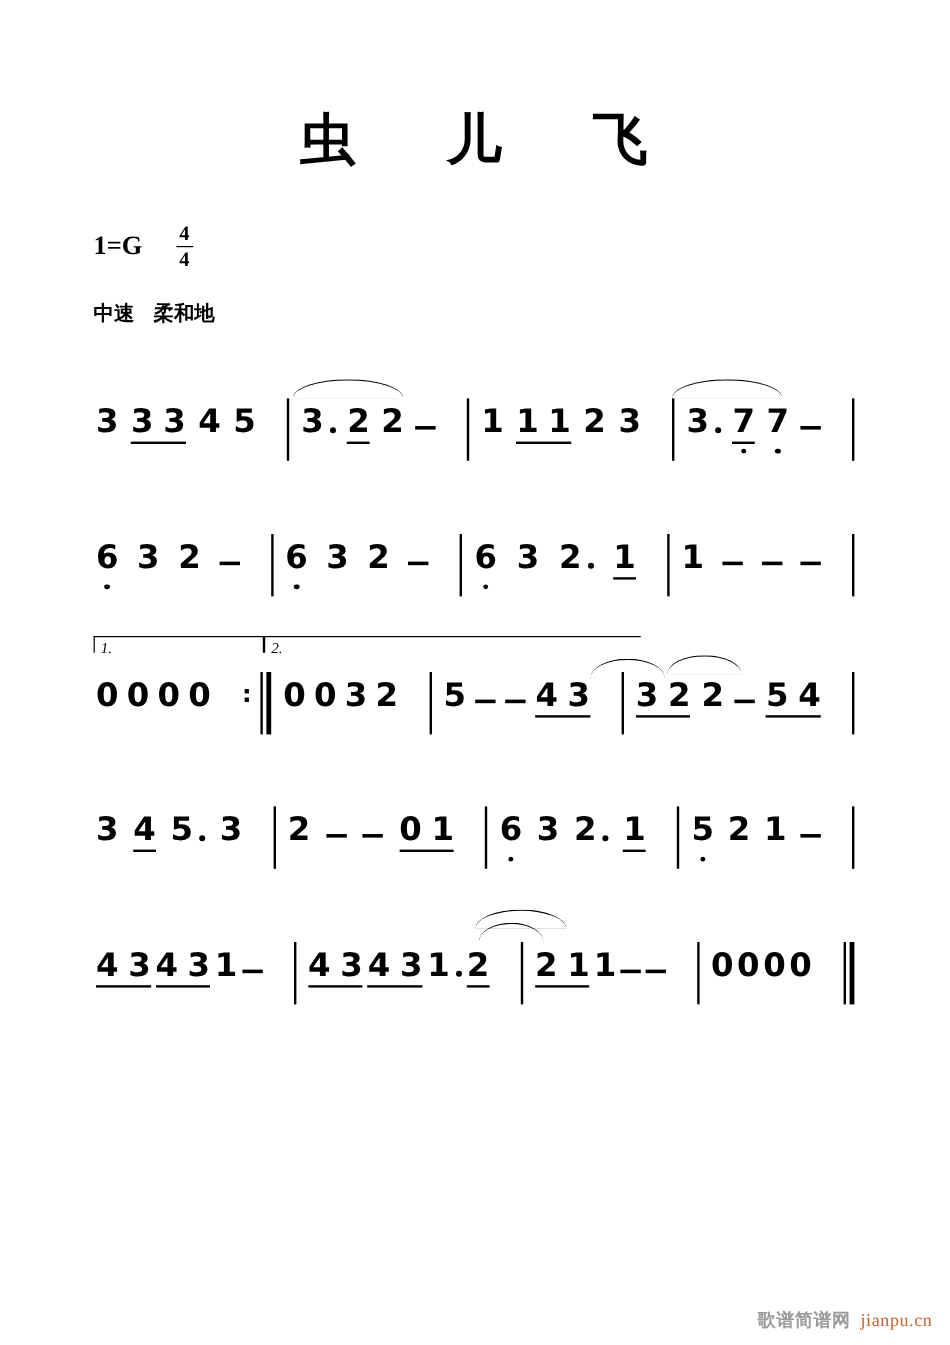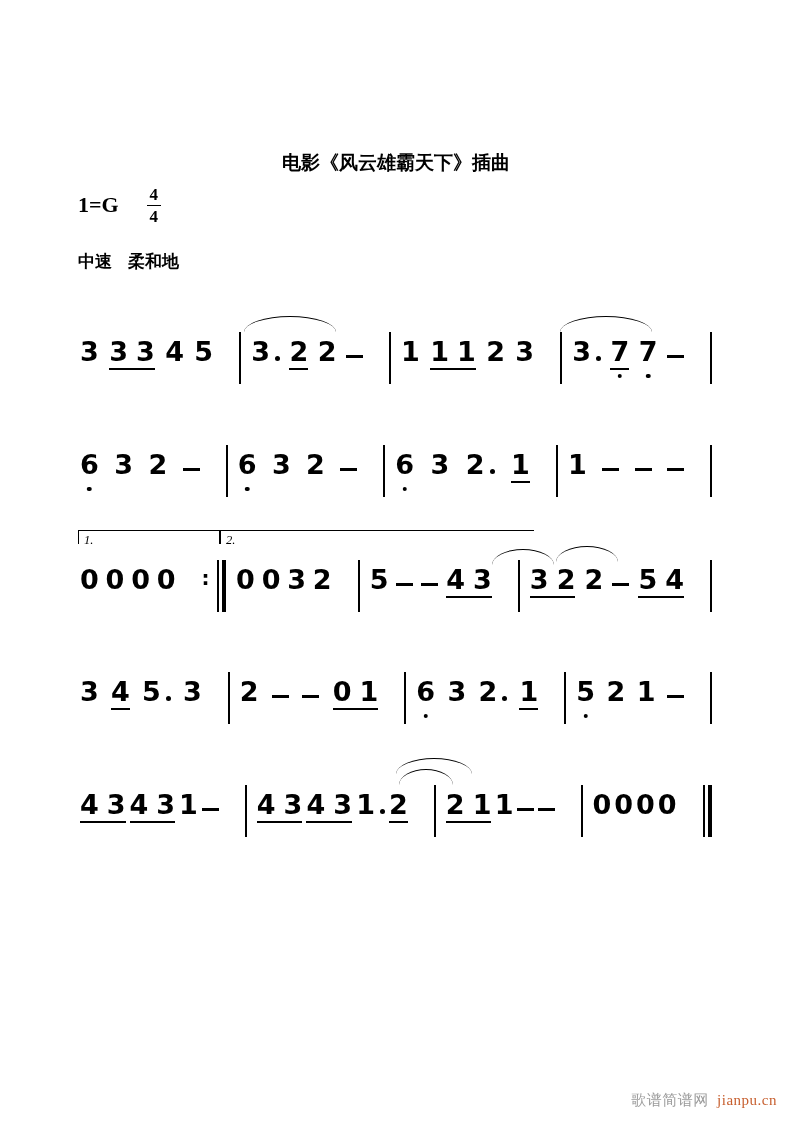--- a/index.html
+++ b/index.html
@@ -52,21 +52,21 @@
   .footer{position:absolute;right:15px;bottom:11px;font-family:"Liberation Serif",serif;
           font-size:15px;letter-spacing:0.5px;}
   .footer .site-name{color:#9b9b9b;}
   .footer .site-url{color:#c75f2f;margin-left:4px;}
 </style>
 </head>
 <body>
 
 <div id="page">
 
-  <div class="subtitle">电影《风云雄霸天下》插曲</div>
+  <div class="title">虫 儿 飞</div>
 
   <div class="keyrow">
     <span class="keysig">1=G</span>
     <span class="frac">
       <span>4</span>
       <span class="fbar"></span>
       <span>4</span>
     </span>
   </div>
 
@@ -515,17 +515,17 @@
       <div class="volta" style="left: 220px; top: 530px; width: 313px;"><span class="vlabel">2.</span></div>
       <div class="slur" style="left: 244px; top: 316px; width: 92px;"></div>
       <div class="slur" style="left: 560px; top: 316px; width: 92px;"></div>
       <div class="slur" style="left: 492px; top: 549px; width: 62px;"></div>
       <div class="slur" style="left: 556px; top: 546px; width: 62px;"></div>
       <div class="slur" style="left: 396px; top: 758px; width: 76px;"></div>
       <div class="slur" style="left: 399px; top: 769px; width: 54px;"></div>
     </div>
 
   <div class="footer">
-    <span class="site-name" style="color: rgb(155, 155, 155);">歌谱简谱网</span>
+    <span class="site-name" style="color: rgb(155, 155, 155); font-weight: bold;">歌谱简谱网</span>
     <span class="site-url" style="color: rgb(199, 95, 47);">jianpu.cn</span>
   </div>
 
 </div>
 
 </body></html>

